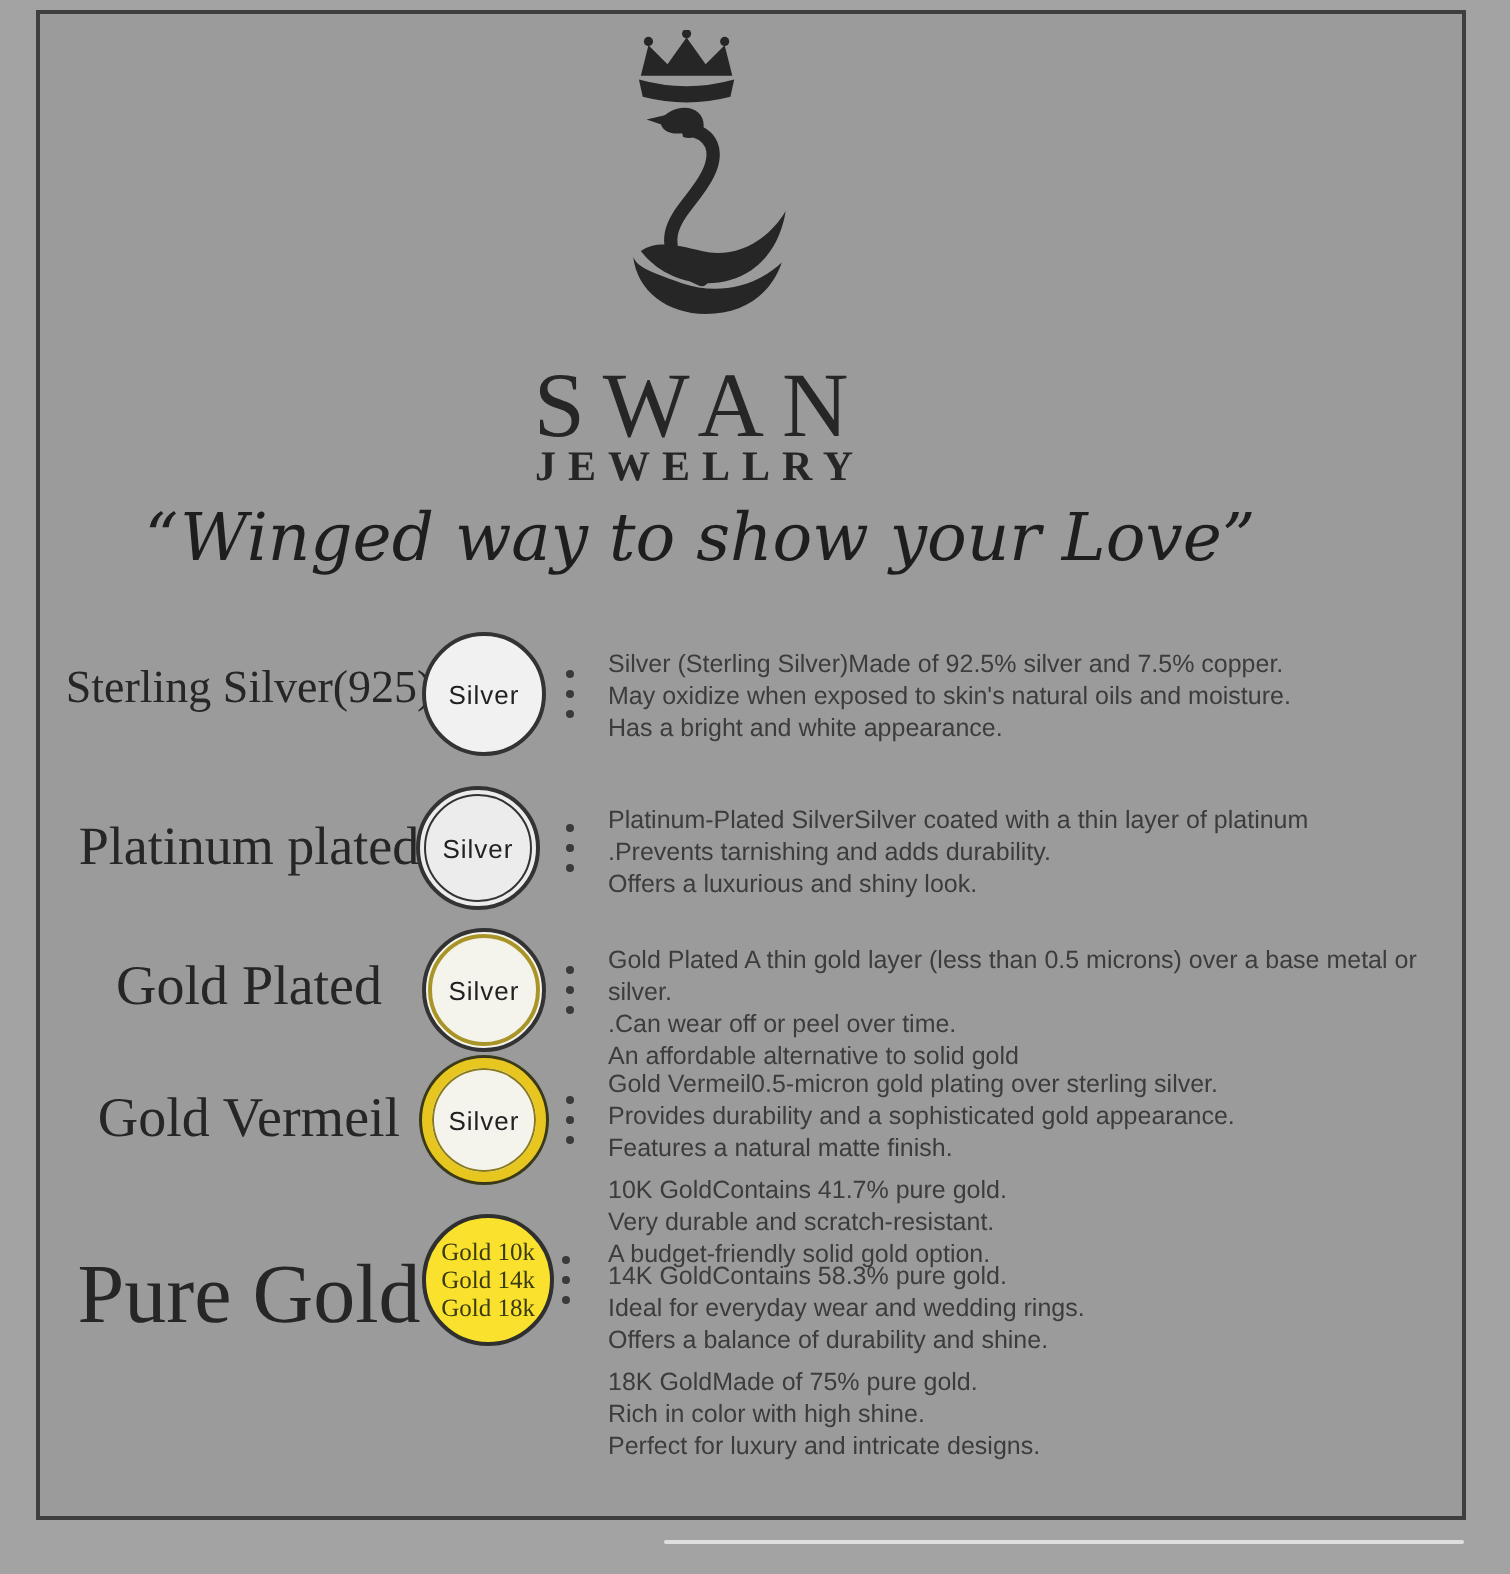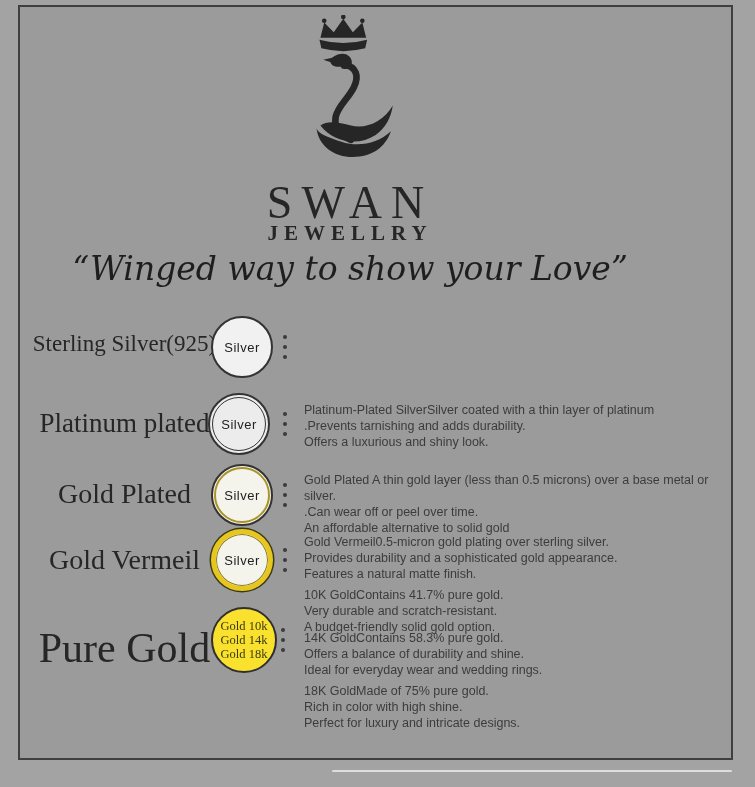--- a/index.html
+++ b/index.html
@@ -75,20 +75,25 @@
 
     <div class="label" style="top:324px;font-size:23px;">Sterling Silver(925)</div>
     <div class="circle c-silver" style="left:191px;top:309px;">
       <span class="btxt">Silver</span>
     </div>
     <div class="dots" style="left:263px;top:328px;">
         <i></i>
         <i></i>
         <i></i>
       </div>
+    <div class="desc" style="top:317px;">
+      <div>Silver (Sterling Silver)Made of 92.5% silver and 7.5% copper.</div>
+      <div>May oxidize when exposed to skin's natural oils and moisture.</div>
+      <div>Has a bright and white appearance.</div>
+    </div>
 
     <div class="label" style="top:401px;font-size:27px;">Platinum plated</div>
     <div class="circle c-platinum" style="left:188px;top:386px;">
       <span class="btxt">Silver</span>
     </div>
     <div class="dots" style="left:263px;top:405px;">
         <i></i>
         <i></i>
         <i></i>
       </div>
@@ -139,22 +144,22 @@
         <i></i>
         <i></i>
       </div>
     <div class="desc" style="top:580px;">
       <div>10K GoldContains 41.7% pure gold.</div>
       <div>Very durable and scratch-resistant.</div>
       <div>A budget-friendly solid gold option.</div>
     </div>
     <div class="desc" style="top:623px;">
       <div>14K GoldContains 58.3% pure gold.</div>
+      <div>Ideal for everyday wear and wedding rings.</div>
       <div>Offers a balance of durability and shine.</div>
-      <div>Ideal for everyday wear and wedding rings.</div>
     </div>
     <div class="desc" style="top:676px;">
       <div>18K GoldMade of 75% pure gold.</div>
       <div>Rich in color with high shine.</div>
       <div>Perfect for luxury and intricate designs.</div>
     </div>
 
   </div>
   <div class="bottom-line"></div>
 </div>

